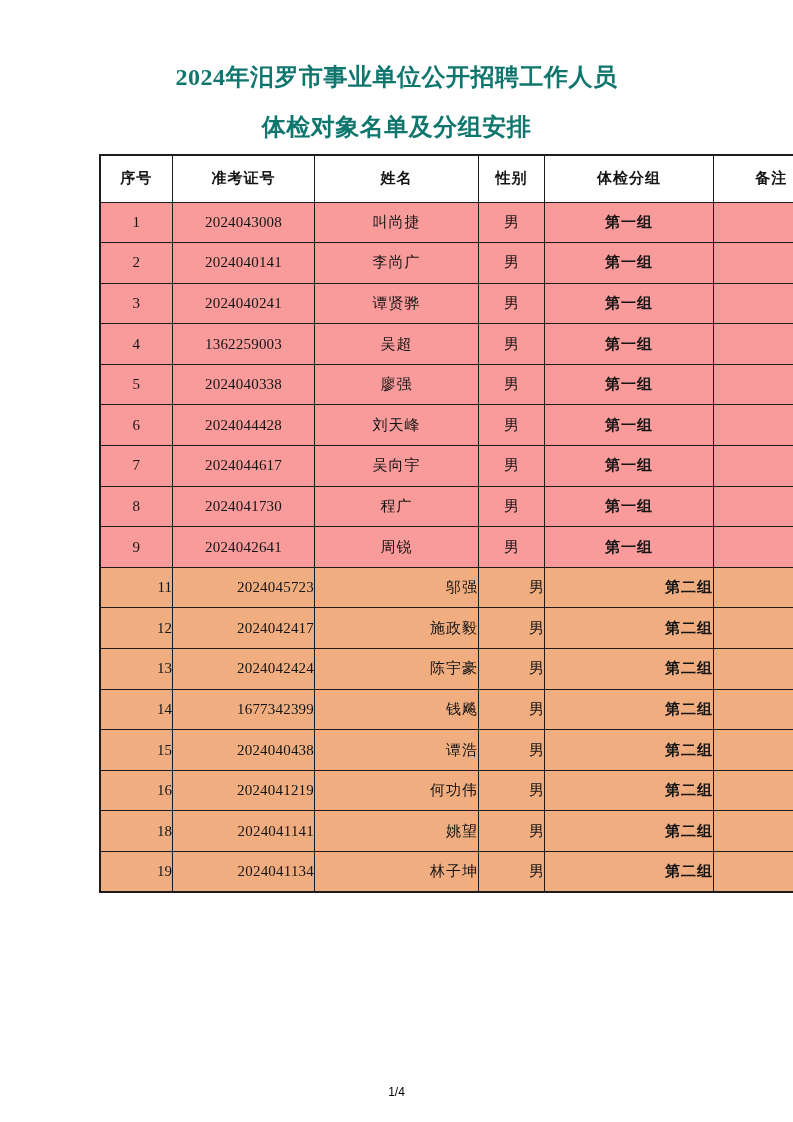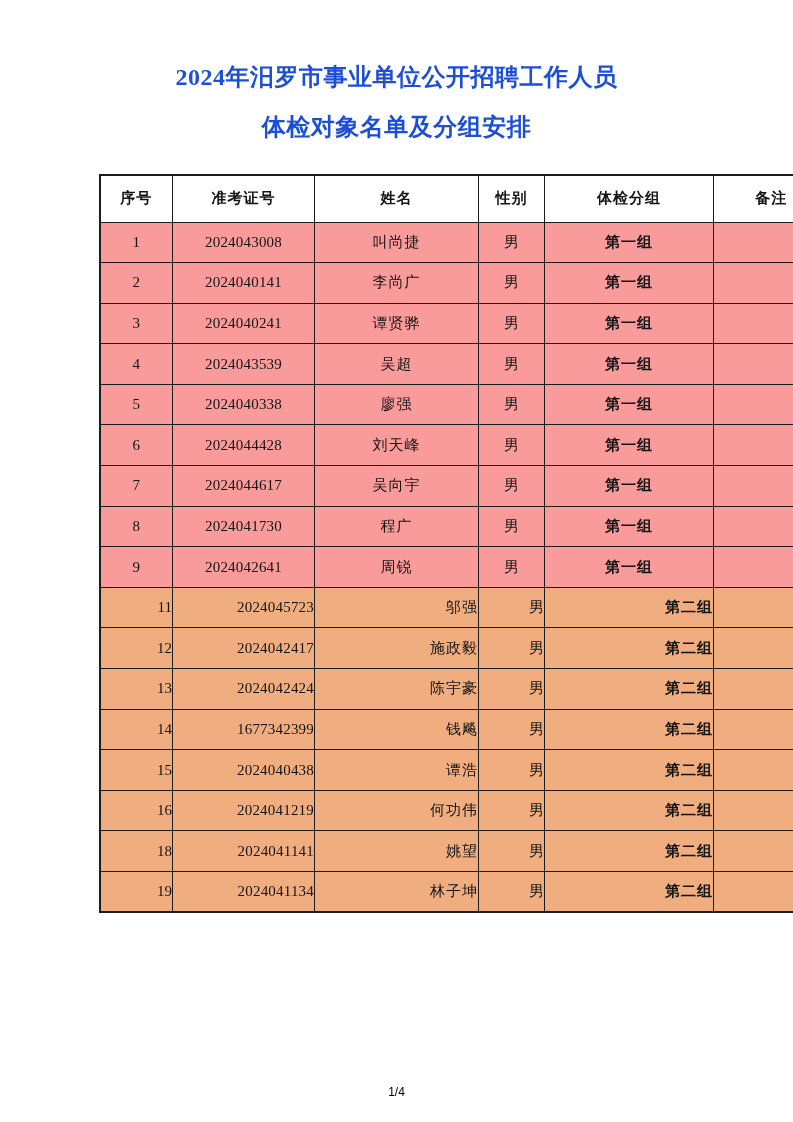--- a/index.html
+++ b/index.html
@@ -24,29 +24,29 @@
     position: relative;
   }
 
   .doc-title {
     text-align: center;
     font-family: "Liberation Serif", "DejaVu Serif", serif;
     font-weight: bold;
     font-size: 24px;
     line-height: 30px;
     letter-spacing: 0.5px;
-    color: #1d4ed8;
+    color: #0f766e;
     padding-top: 62px;
   }
   .doc-title .line1,
   .doc-title .line2 { display: block; }
   .doc-title .line2 { margin-top: 20px; }
 
   .table-wrap {
-    margin: 32px auto 0 auto;
+    margin: 12px auto 0 auto;
     width: 596px;
   }
 
   table.roster {
     border-collapse: collapse;
     width: 730px;
     table-layout: fixed;
     border: 2px solid #1c1c1c;
   }
   table.roster th,
@@ -149,21 +149,21 @@
           <tr class="grp-1">
             <td class="seq">3</td>
             <td class="ticket">2024040241</td>
             <td class="name">谭贤骅</td>
             <td class="sex">男</td>
             <td class="group">第一组</td>
             <td class="note"></td>
           </tr>
           <tr class="grp-1">
             <td class="seq">4</td>
-            <td class="ticket">2024043539</td>
+            <td class="ticket">1362259003</td>
             <td class="name">吴超</td>
             <td class="sex">男</td>
             <td class="group">第一组</td>
             <td class="note"></td>
           </tr>
           <tr class="grp-1">
             <td class="seq">5</td>
             <td class="ticket">2024040338</td>
             <td class="name">廖强</td>
             <td class="sex">男</td>

